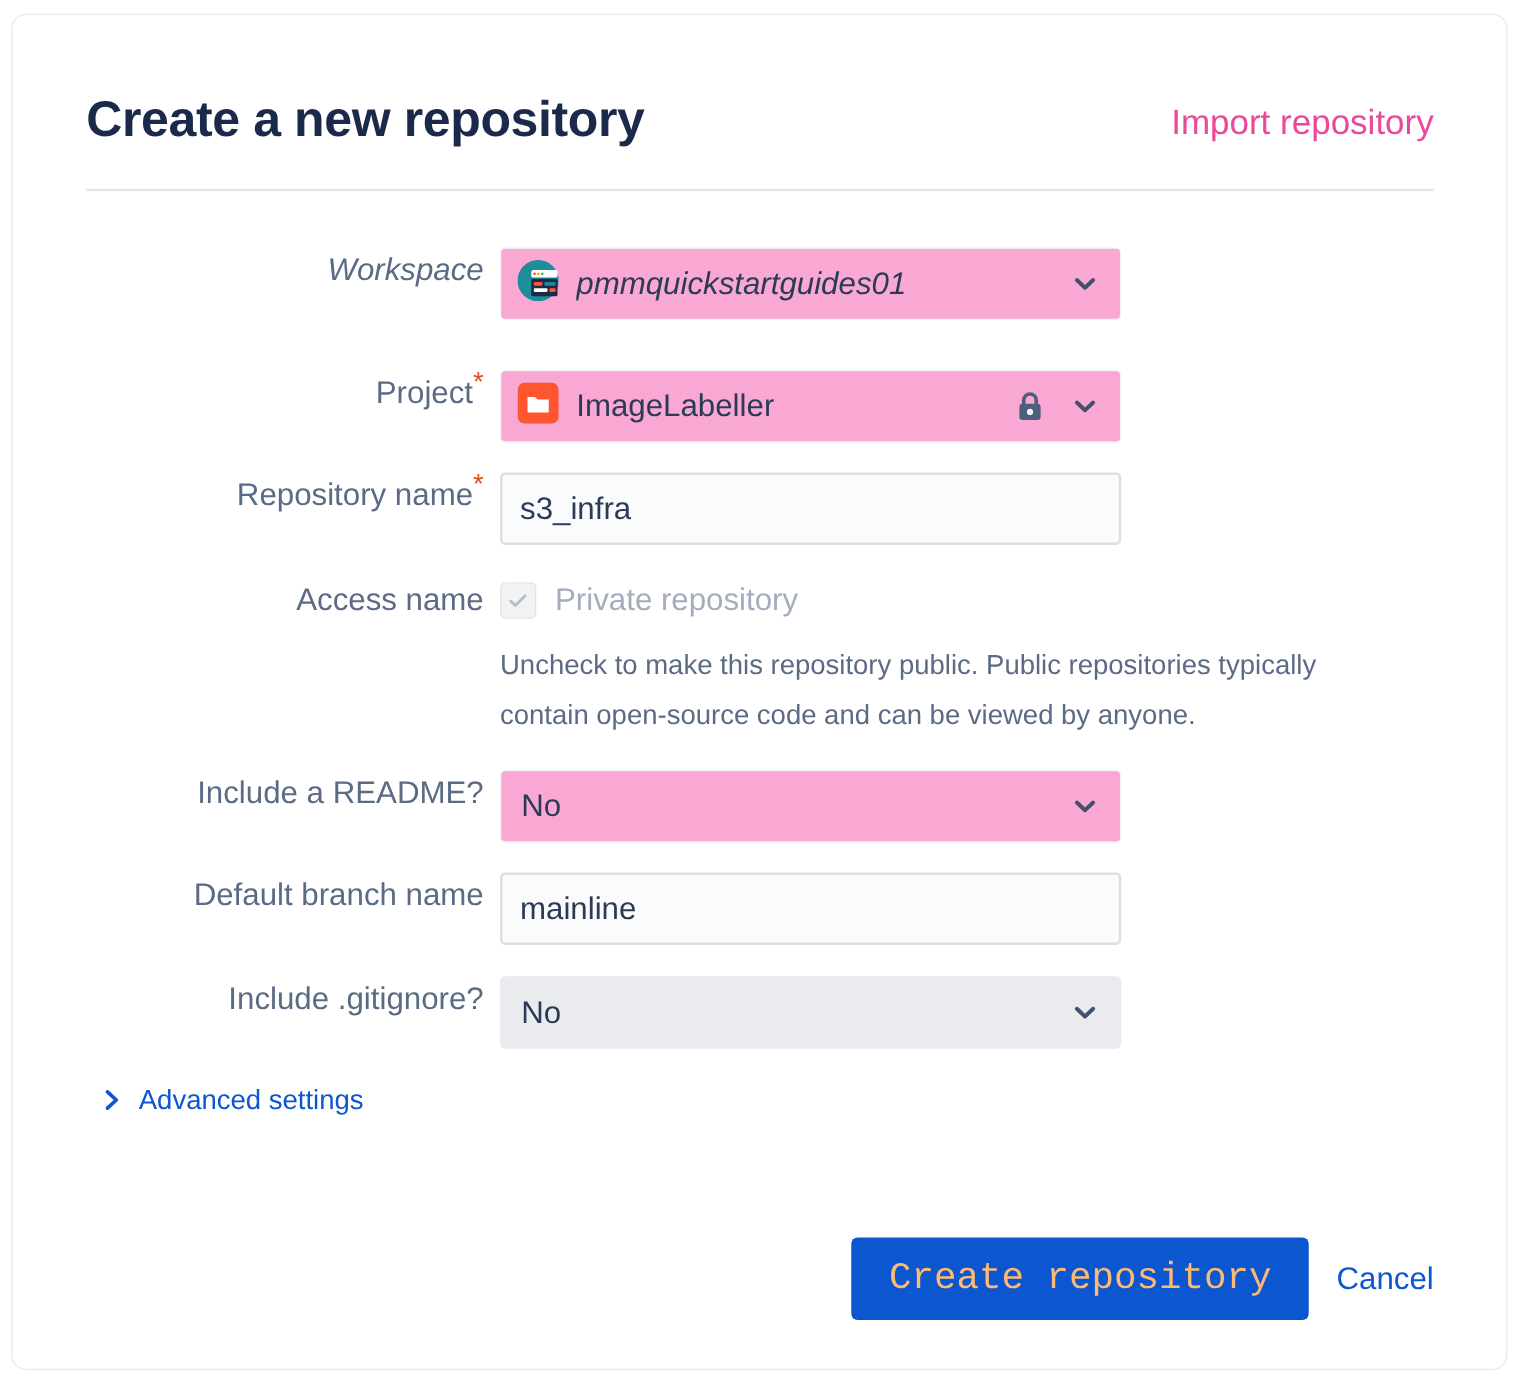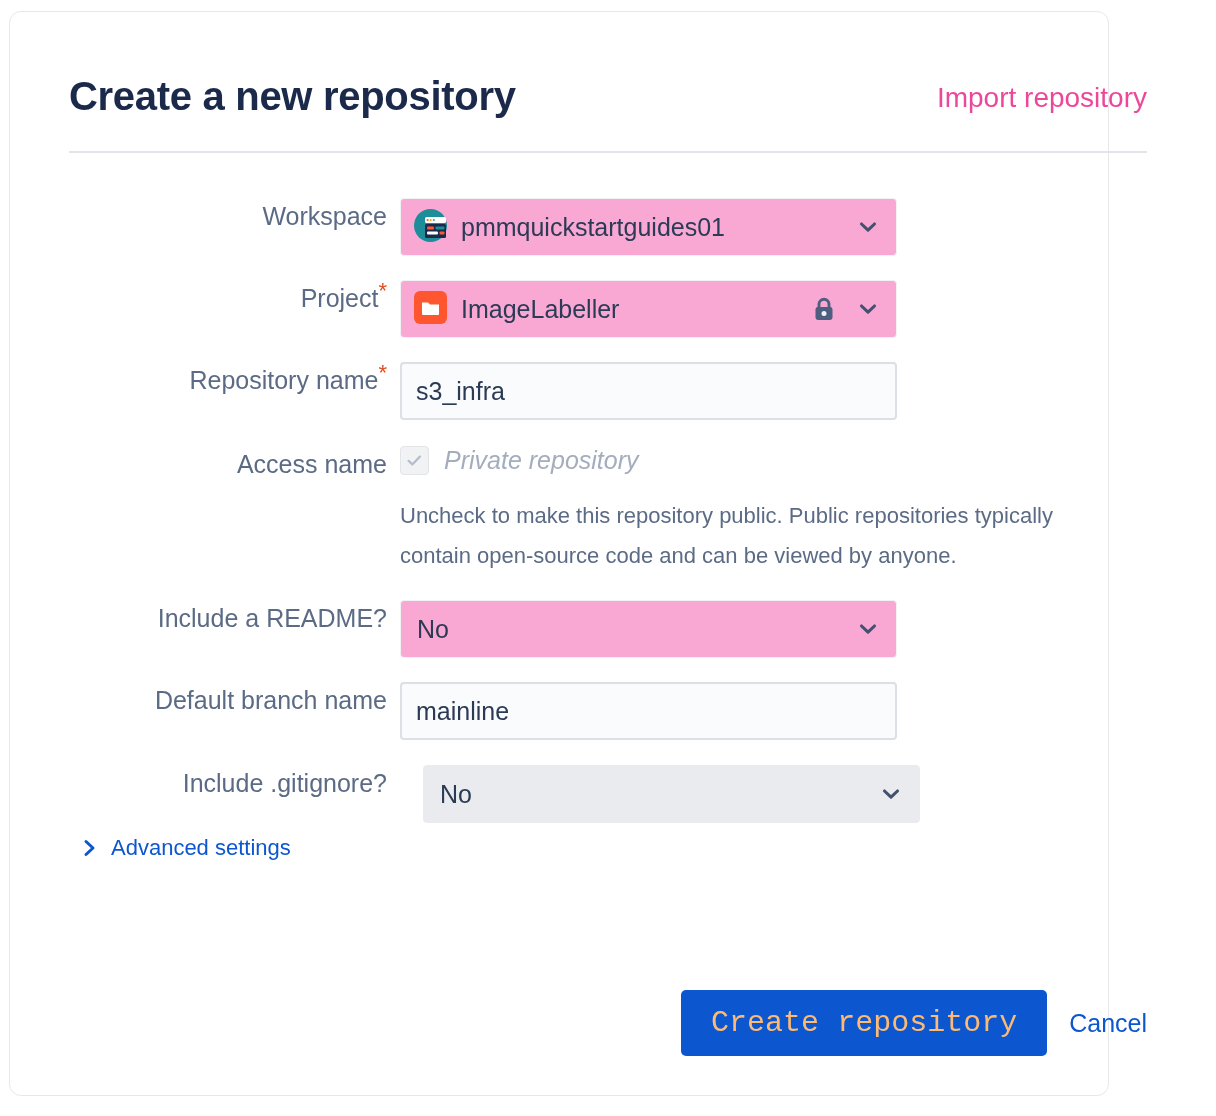--- a/index.html
+++ b/index.html
@@ -9,21 +9,21 @@
     width: 1216px; height: 1116px;
     background: #ffffff;
     font-family: "Liberation Sans", sans-serif;
     -webkit-font-smoothing: antialiased;
   }
 
   
   #card {
     position: absolute;
     left: 9px; top: 11px;
-    width: 1100px; height: 1085px;
+    width: 1197px; height: 1085px;
     background: #ffffff;
     border: 1px solid #e6e8ec;
     border-radius: 12px;
   }
 
   
   #header {
     position: absolute;
     left: 59px; top: 60px;
     width: 1078px; height: 90px;
@@ -137,23 +137,22 @@
     font-family: "Liberation Sans", sans-serif;
     font-size: 25px;
     color: #2b3a55;
     outline: none;
   }
   .text-input::placeholder { color: #8c9bb0; }
 
   
   .checkbox-wrap {
     display: flex;
-    align-items: flex-start;
+    align-items: center;
     height: 37px;
-    font-style: italic;
   }
   .checkbox {
     width: 29px; height: 29px;
     background: #f1f2f4;
     border: 1px solid #e2e4e8;
     border-radius: 4px;
     display: flex;
     align-items: center;
     justify-content: center;
     flex: 0 0 auto;
@@ -229,21 +228,21 @@
 <div id="card">
 
   <div id="header">
     <h1 id="page-title">Create a new repository</h1>
     <a id="import-link">Import repository</a>
   </div>
   <div id="title-divider"></div>
 
   <div id="form">
 
-    <div class="row" style="margin-bottom:24px;">
+    <div class="row" style="margin-bottom:40px;font-style:italic;">
       <div class="label-cell">Workspace</div>
       <div class="field-cell">
         <div class="select">
           <span class="avatar">
             <svg width="33" height="33" viewBox="0 0 33 33">
               <circle cx="16.5" cy="16.5" r="16.5" fill="#1c8d99"></circle>
               <rect x="11" y="8" width="21" height="6" rx="1.5" fill="#ffffff"></rect>
               <circle cx="13.6" cy="11" r="1.1" fill="#ff5630"></circle>
               <circle cx="16.7" cy="11" r="1.1" fill="#ffab00"></circle>
               <circle cx="19.8" cy="11" r="1.1" fill="#36b37e"></circle>
@@ -327,21 +326,21 @@
       </div>
     </div>
 
     <div class="row" style="margin-bottom:25px;">
       <div class="label-cell" style="line-height:37px;">Default branch name</div>
       <div class="field-cell">
         <input class="text-input" type="text" value="mainline" style="">
       </div>
     </div>
 
-    <div class="row" style="margin-bottom:12px;gap:23px;">
+    <div class="row" style="margin-bottom:28px;">
       <div class="label-cell">Include .gitignore?</div>
       <div class="field-cell">
         <div class="select darker">
           <span class="sel-text nopad">No</span>
           <span class="chev">
             <svg width="22" height="22" viewBox="0 0 22 22">
               <path d="M4.5 8 L11 14.2 L17.5 8" fill="none" stroke="#42526e" stroke-width="3.1" stroke-linecap="round" stroke-linejoin="round"></path>
             </svg>
           </span>
         </div>

